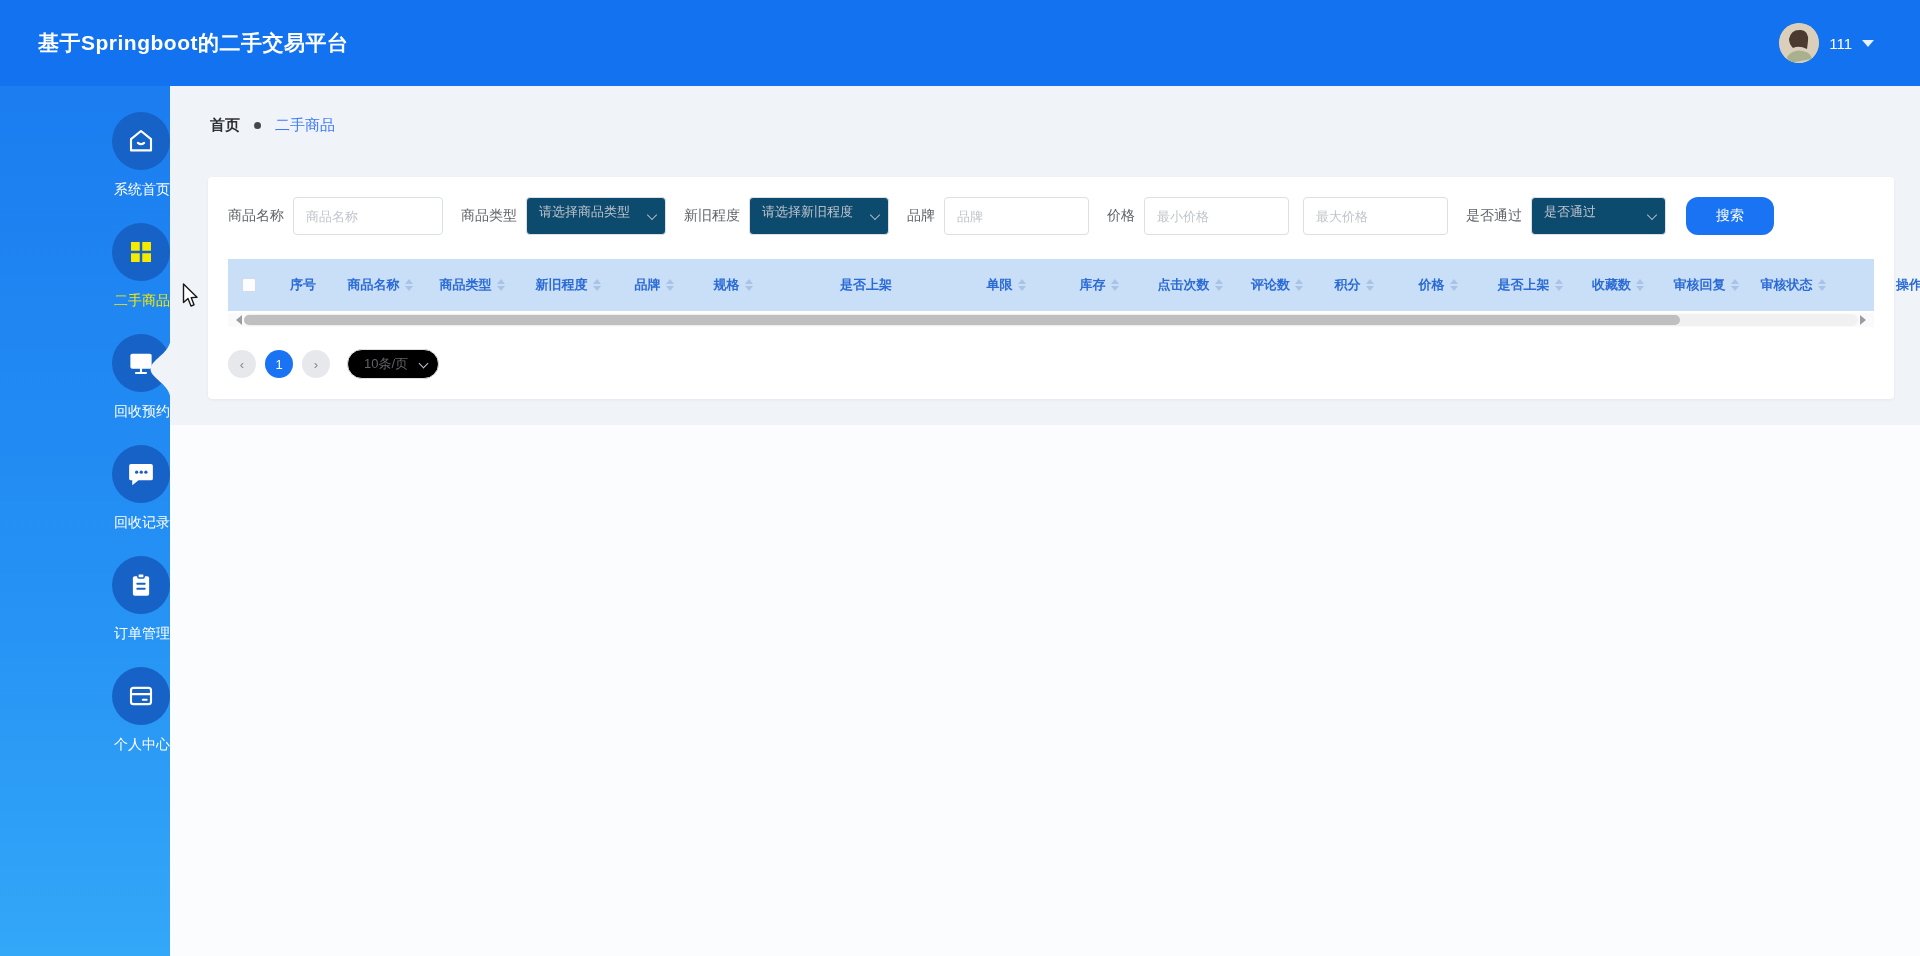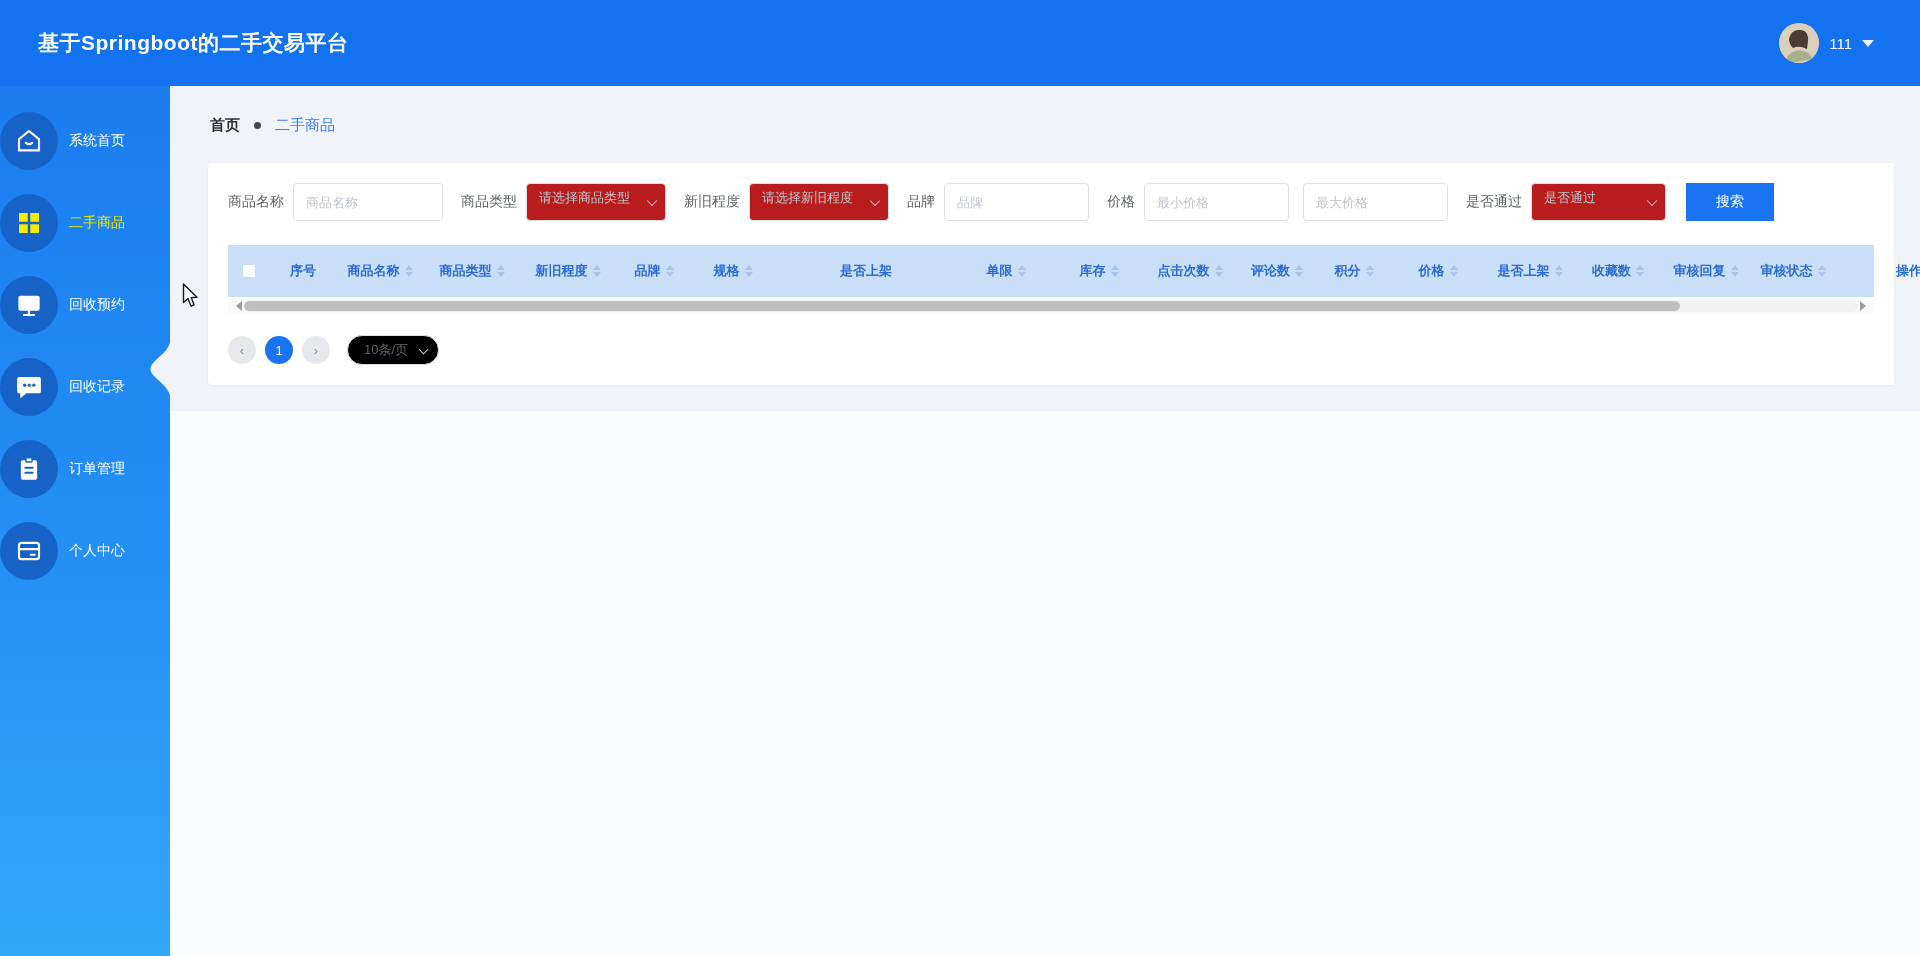--- a/index.html
+++ b/index.html
@@ -14,50 +14,50 @@
   .app-header{height:86px;background:var(--header-bg);display:flex;align-items:center;justify-content:space-between;padding:0 46px 0 38px;}
   .app-title{color:#fff;font-size:21px;font-weight:bold;letter-spacing:.5px;}
   .user-box{display:flex;align-items:center;gap:10px;cursor:pointer;}
   .avatar{width:40px;height:40px;border-radius:50%;overflow:hidden;background:#cfc3ae;flex:none;}
   .user-name{color:#fff;font-size:15px;}
   .user-caret{width:0;height:0;border:6px solid transparent;border-top:7px solid #e9f1ff;margin-top:6px;}
 
   
   .shell{display:flex;height:870px;}
   .sidebar{position:relative;width:170px;flex:none;background:linear-gradient(180deg,#1b7df0 0%,#2490f4 55%,#33a7f8 100%);display:flex;flex-direction:column;align-items:center;padding-top:26px;gap:24px;}
-  .side-item{display:flex;flex-direction:row;align-items:center;gap:11px;cursor:pointer;width:100%;}
+  .side-item{display:flex;flex-direction:column;align-items:flex-end;gap:11px;cursor:pointer;width:100%;}
   .side-circle{width:58px;height:58px;border-radius:50%;background:#1762c6;display:flex;align-items:center;justify-content:center;color:#fff;}
   .side-circle svg{width:30px;height:30px;}
   .side-label{color:#fff;font-size:14px;}
   .side-item.active .side-circle{color:var(--active-yellow);}
   .side-item.active .side-label{color:var(--active-yellow);}
   .notch{position:absolute;left:146px;top:249px;pointer-events:none;}
 
   .main{flex:1;display:flex;flex-direction:column;background:var(--lowzone);overflow:hidden;}
   .top-zone{background:var(--topzone);padding:0 0 26px 0;}
 
   
   .breadcrumb{display:flex;align-items:center;gap:14px;padding:30px 0 24px 40px;font-size:15px;}
   .crumb-home{font-weight:bold;color:#303133;cursor:pointer;}
   .crumb-dot{width:7px;height:7px;border-radius:50%;background:#44474d;}
   .crumb-current{color:#3e7bfa;cursor:pointer;}
 
   
-  .card{background:#fff;border-radius:4px;margin:4px 26px 0 38px;padding:20px 20px 20px 20px;box-shadow:0 1px 3px rgba(30,60,110,.06);}
+  .card{background:#fff;border-radius:4px;margin:18px 26px 0 38px;padding:20px 20px 20px 20px;box-shadow:0 1px 3px rgba(30,60,110,.06);}
 
   
   .filter-row{display:flex;align-items:center;gap:18px;flex-wrap:nowrap;}
   .fgroup{display:flex;align-items:center;gap:9px;flex:none;}
   .flabel{font-size:14px;color:#5f6368;white-space:nowrap;}
   .tin{height:38px;border:1px solid #dcdfe6;border-radius:4px;padding:0 12px;font-size:13px;color:#333;background:#fff;outline:none;}
   .tin::placeholder{color:#c0c4cc;}
-  .sel{height:38px;border:1px solid #dcdfe6;border-radius:4px;padding:0 26px 8px 12px;font-size:13px;color:#c0c4cc;background:#b91c1c;display:flex;align-items:center;position:relative;cursor:pointer;white-space:nowrap;}
+  .sel{height:38px;border:1px solid #dcdfe6;border-radius:4px;padding:0 26px 8px 12px;font-size:13px;color:#c0c4cc;background:#0c4a6e;display:flex;align-items:center;position:relative;cursor:pointer;white-space:nowrap;}
   .sel .chev{position:absolute;right:9px;top:13px;width:8px;height:8px;border-right:1.6px solid #c0c4cc;border-bottom:1.6px solid #c0c4cc;transform:rotate(45deg) scale(.9);}
   .w150{width:150px}.w140{width:140px}.w145{width:145px}.w135{width:135px}
-  .btn-search{width:88px;height:38px;background:var(--accent);border:none;border-radius:0;color:#fff;font-size:14px;cursor:pointer;margin-left:2px;}
+  .btn-search{width:88px;height:38px;background:var(--accent);border:none;border-radius:12px;color:#fff;font-size:14px;cursor:pointer;margin-left:2px;}
 
   
   .action-row{display:flex;gap:14px;margin-top:18px;}
   .btn-add{min-width:58px;height:36px;padding:0 14px;background:#fff;border:1px solid #a9c8fa;border-radius:3px;color:#3a7df5;font-size:14px;cursor:pointer;}
   .btn-del{min-width:58px;height:36px;padding:0 14px;background:#fff;border:1px solid #f3b7b7;border-radius:3px;color:var(--danger);font-size:14px;cursor:pointer;}
 
   
   .table-wrap{margin-top:24px;}
   .thead{display:flex;align-items:center;background:var(--thead-bg);height:52px;}
   .th{display:flex;align-items:center;justify-content:center;gap:5px;font-size:13px;font-weight:bold;color:var(--thead-text);flex:none;white-space:nowrap;}

